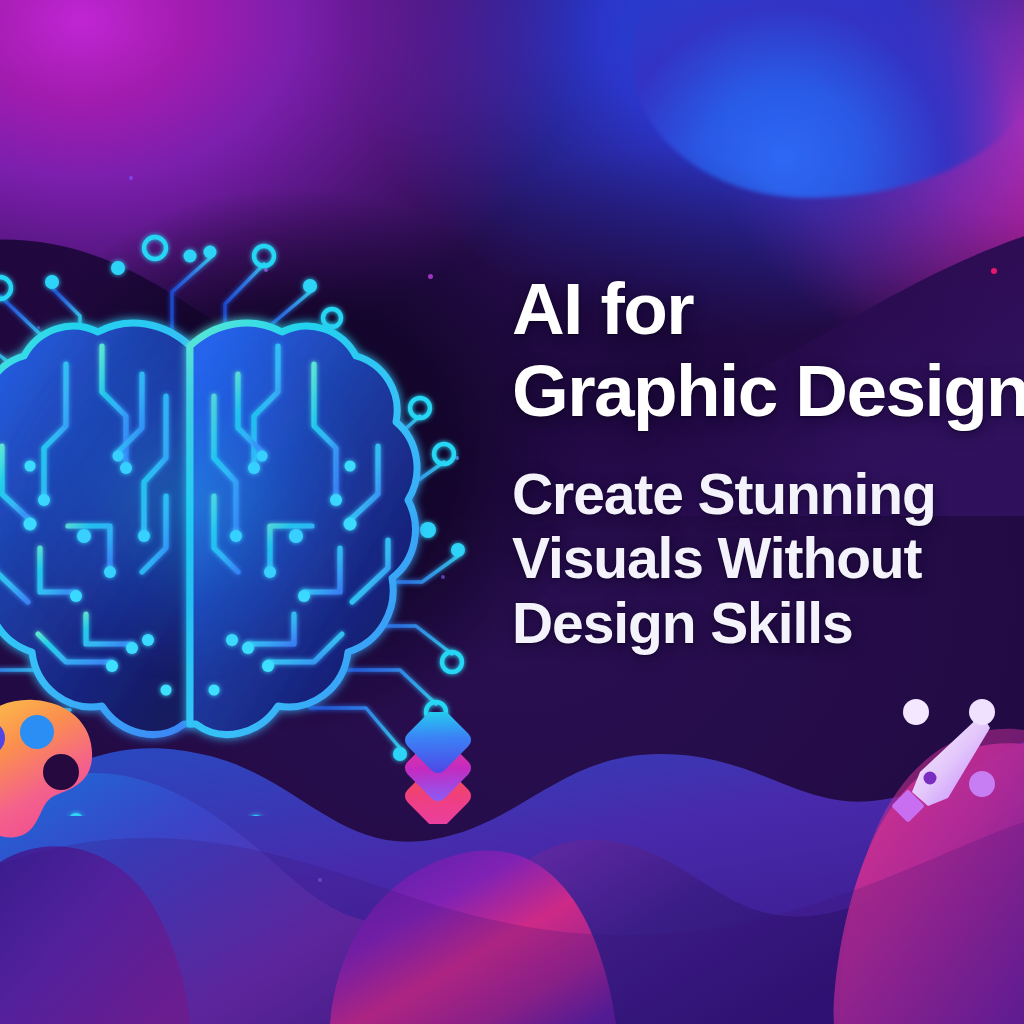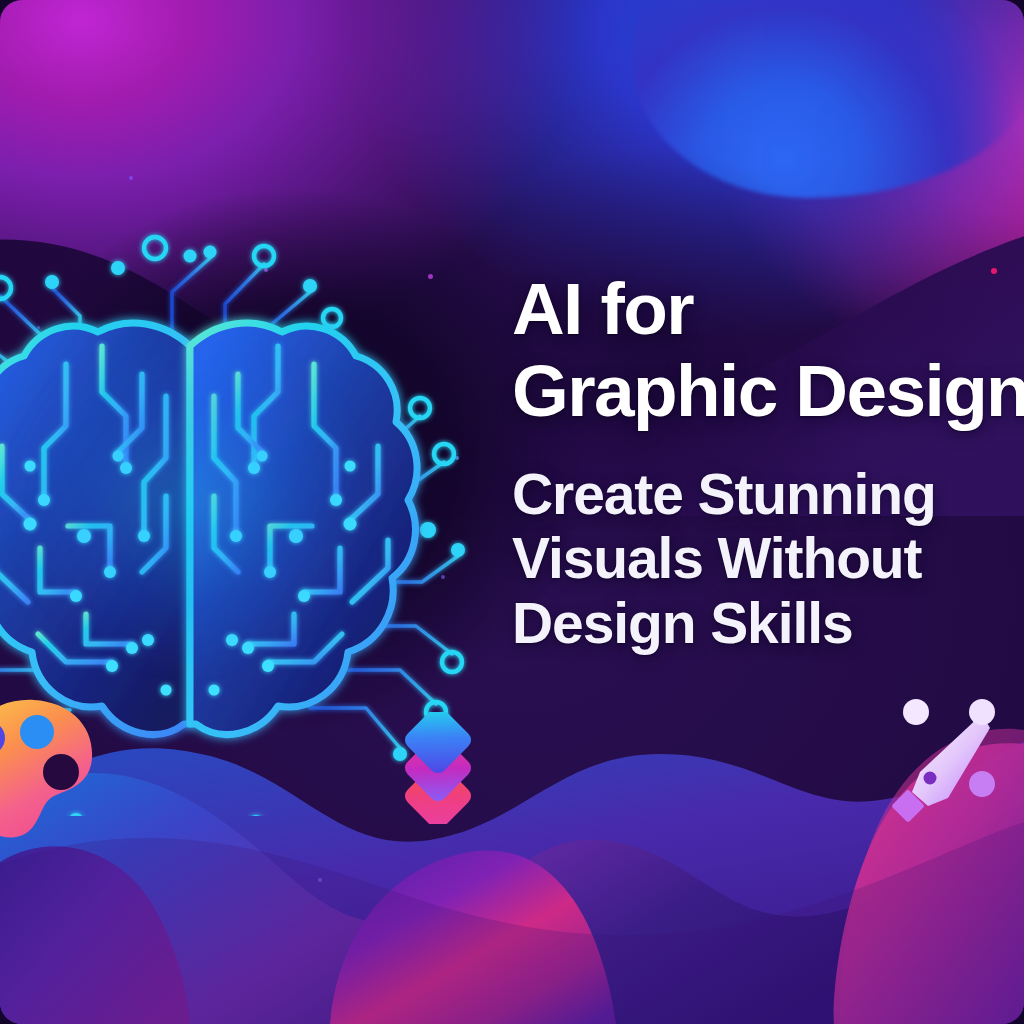--- a/index.html
+++ b/index.html
@@ -11,21 +11,20 @@
     display:flex; align-items:center; justify-content:center;
     overflow:hidden;
   }
 
   #banner{
     position:relative;
     width:1024px; height:1024px;
     overflow:hidden;
     background:#2a0b52;
     isolation:isolate;
-    border-radius:22px;
   }
 
   
   .bg-layer{ position:absolute; inset:0; }
 
   .bg-base{
     background:
       radial-gradient(115% 85% at 8% 2%,   #c026d3 0%,  #a21caf 9%,  #7c1fae 18%, rgba(88,22,140,0) 42%),
       radial-gradient(95% 75% at 72% 3%,   #1d4ed8 0%,  #2b35c9 14%, rgba(49,35,170,0) 40%),
       radial-gradient(70% 55% at 100% 12%, #d62bb0 0%,  #a7209a 16%, rgba(130,24,130,0) 44%),

